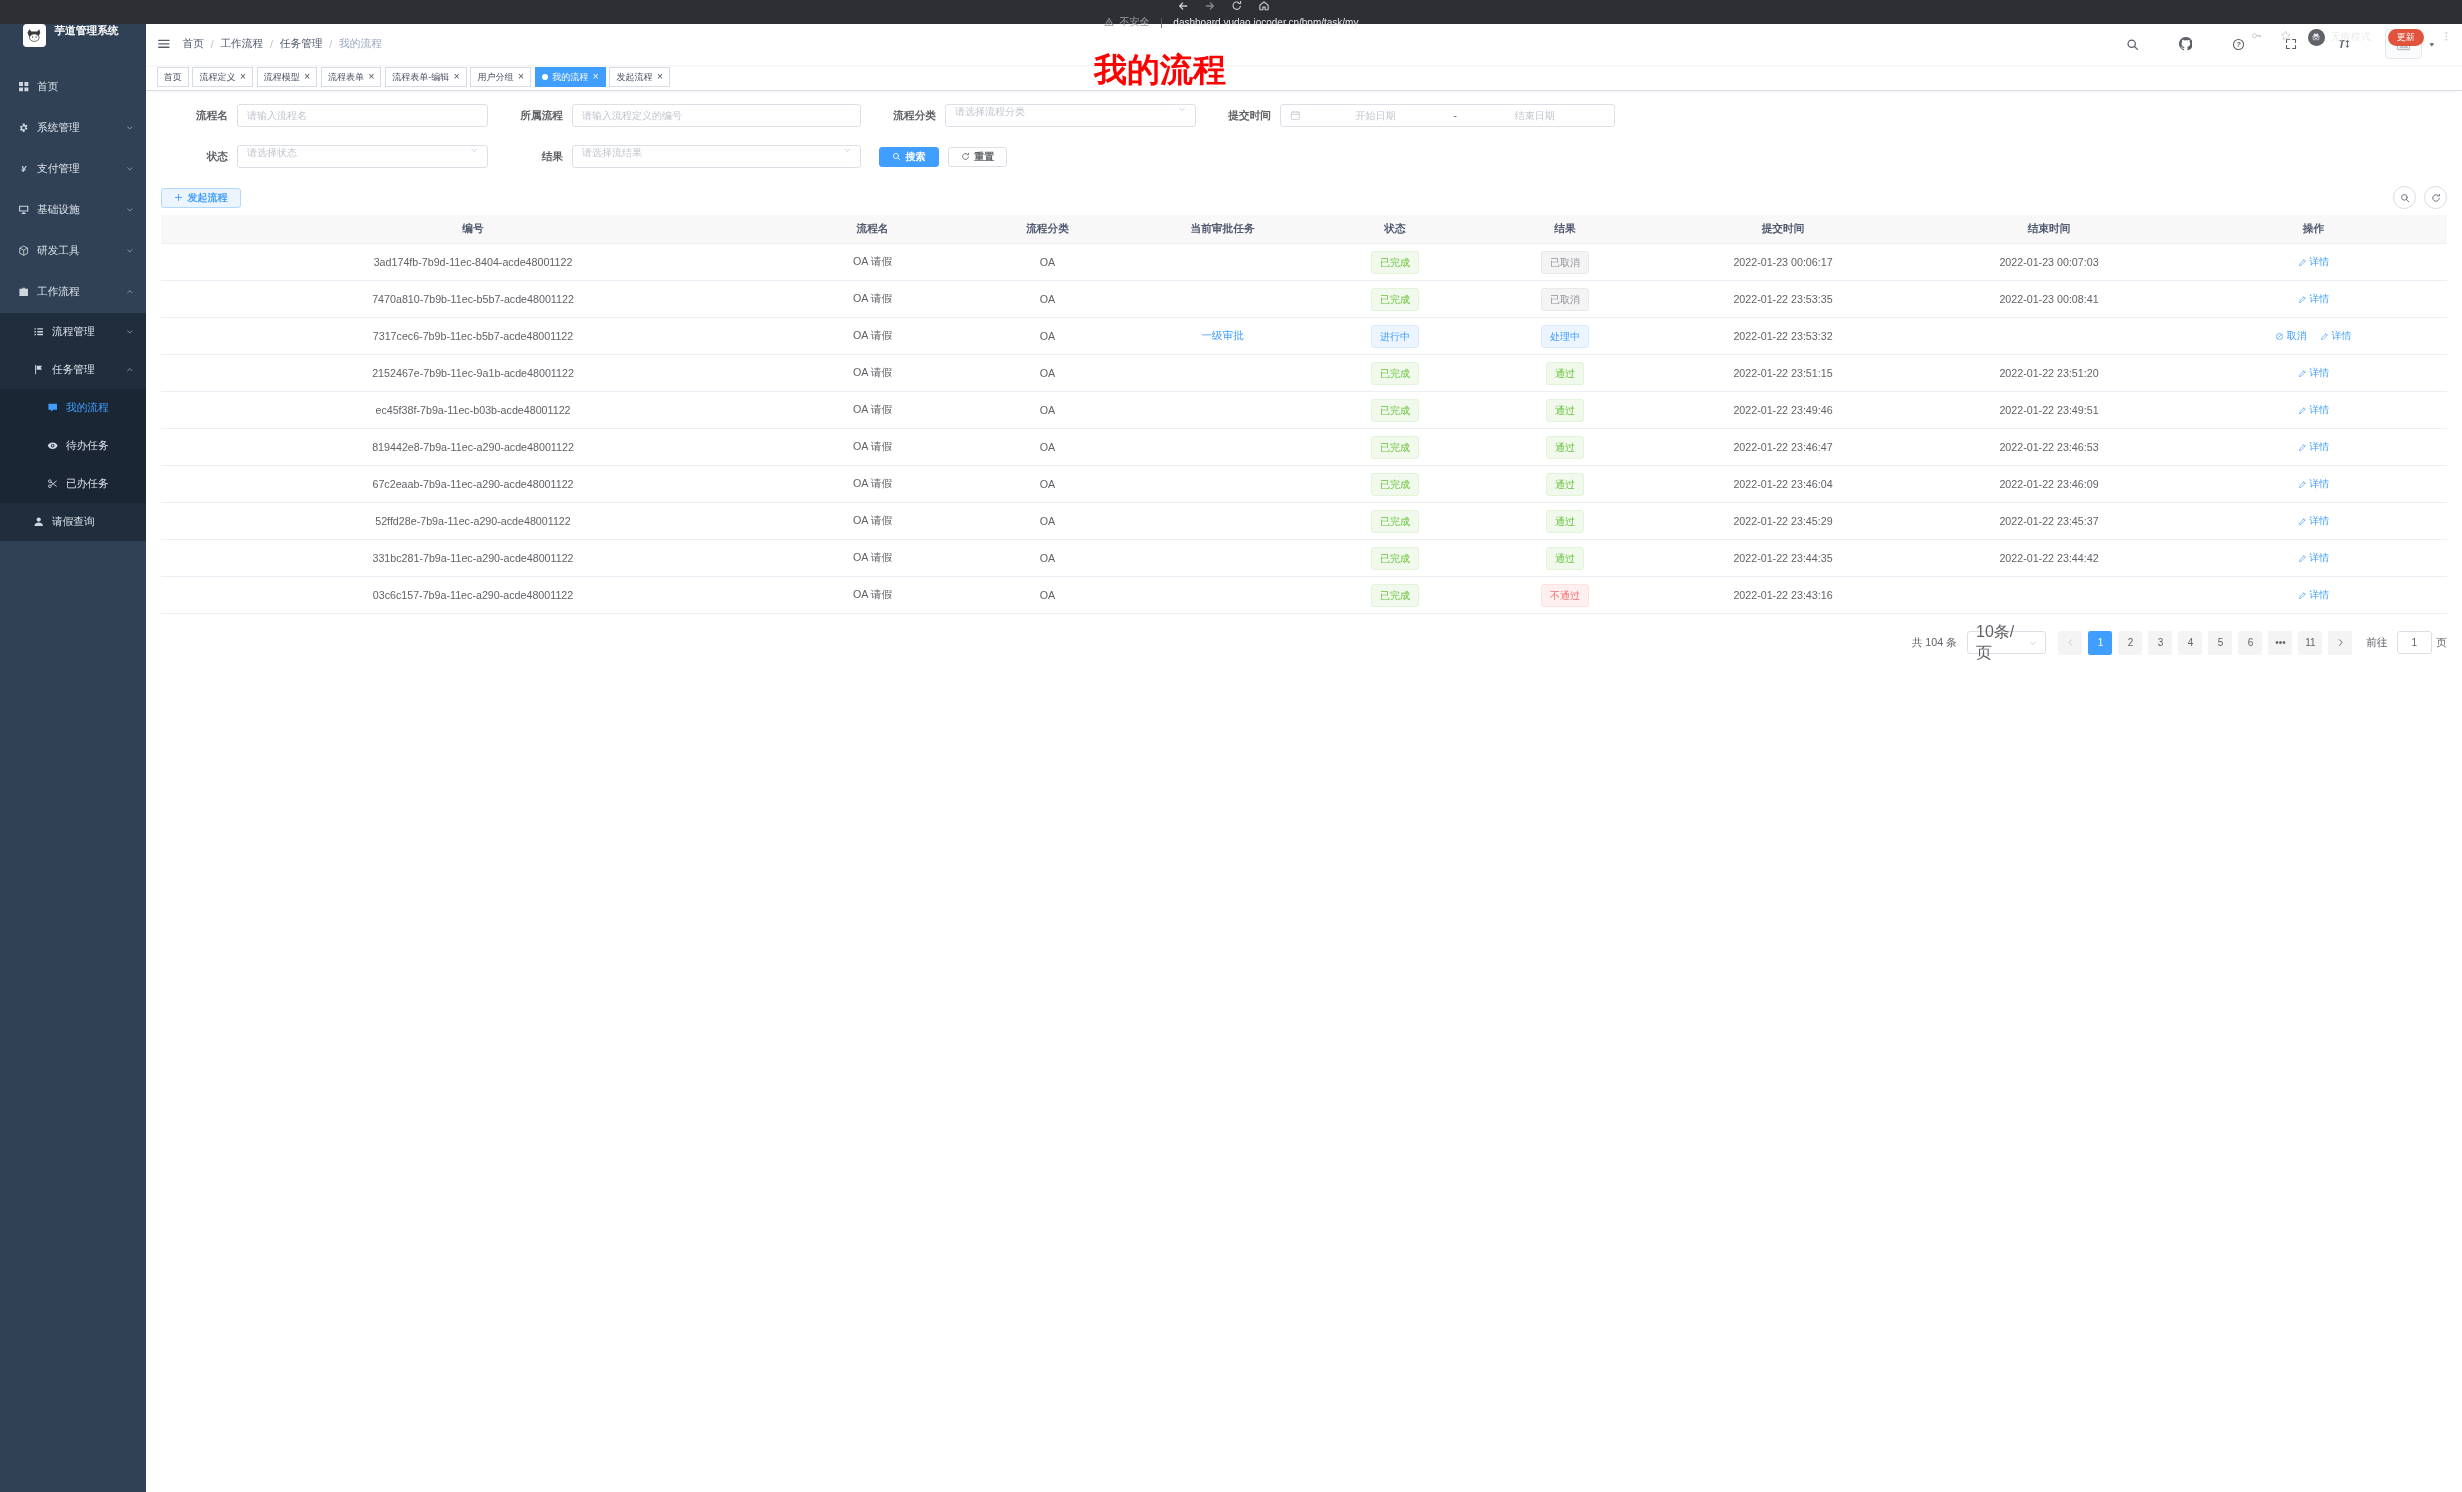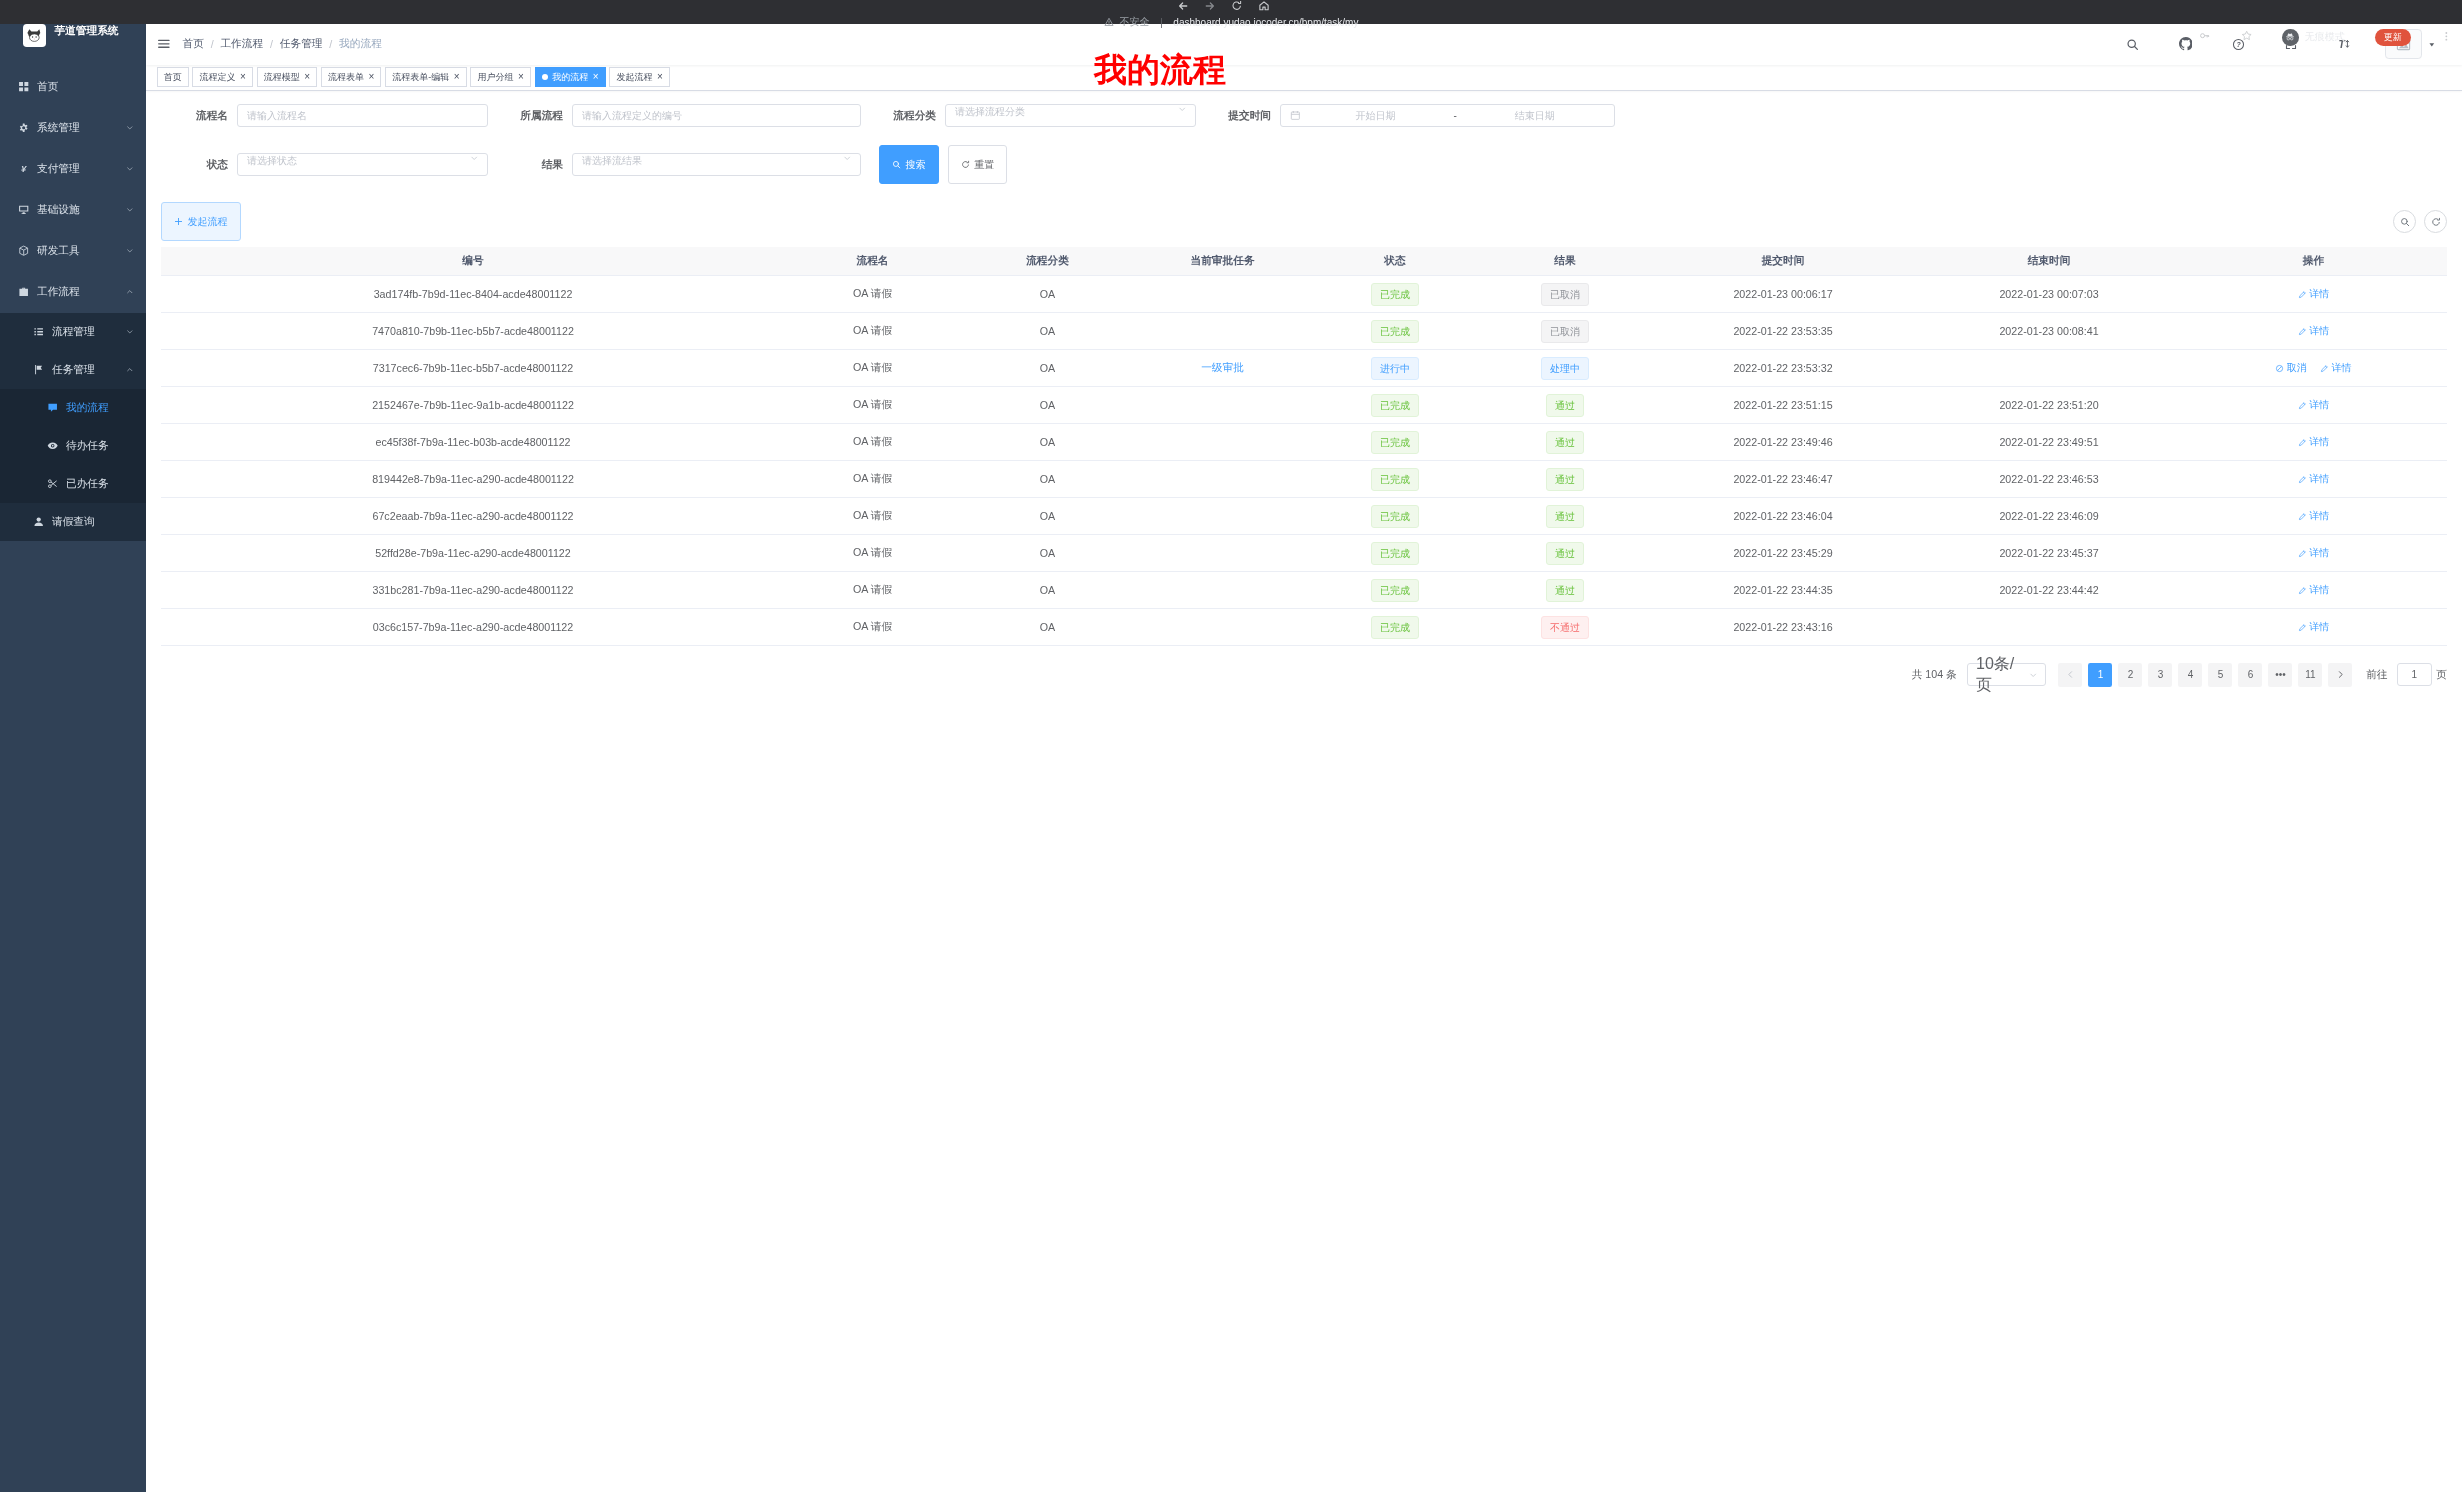--- a/index.html
+++ b/index.html
@@ -14,21 +14,21 @@
   .bi-20{width:15px;height:15px}.bi-22{width:16.7px;height:16.7px}
 
   
   .browser-bar { position:absolute; top:0; left:0; width:2462px; height:23.6px;
     background:#2e2f33; display:flex; align-items:center; padding:0 10.7px; z-index:10;flex-direction:column; }
   .bnav { display:flex; align-items:center; gap:15px; color:#c8cacd; margin-right:15px; }
   .bnav .dim { color:#85888c; }
   .addr { display:flex; align-items:center; gap:6px; color:#9aa0a6; font-size:10px; }
   .addr-sep { color:#5f6368; margin:0 4.6px; }
   .addr-url { color:#e8eaed; }
-  .browser-right { margin-left:auto; display:flex; align-items:center; gap:30px; color:#c8cacd; }
+  .browser-right { margin-left:auto; display:flex; align-items:center; gap:17px; color:#c8cacd; }
   .incog { display:flex; align-items:center; gap:6px; color:#e8eaed; font-size:10px; }
   .incog-badge { width:16.7px; height:16.7px; border-radius:50%; background:#5f6368;
     display:flex; align-items:center; justify-content:center; color:#e8eaed; }
   .update-pill { height:16.7px; border-radius:8.4px; background:#e0533d; color:#fff;
     font-size:9px; display:flex; align-items:center; padding:0 9px; gap:4.6px; }
   .kebab { color:#c8cacd; }
 
   
   .app { position:absolute; top:23.6px; left:0; right:0; bottom:0; }
 
@@ -89,22 +89,22 @@
   .el-select { height:23px; border:0.8px solid #dcdfe6; border-radius:3px; background:#fff;
     display:flex; align-items:flex-start; padding:0 9px; cursor:pointer; }
   .el-select .ph { flex:1; font-size:10px; color:#c0c4cc; }
   .el-select .bi { color:#c0c4cc; }
   .el-range { height:23px; border:0.8px solid #dcdfe6; border-radius:3px; background:#fff;
     display:flex; align-items:center; padding:0 9px; gap:4.6px; }
   .el-range .bi { color:#c0c4cc; }
   .el-range .ph { flex:1; text-align:center; font-size:10px; color:#c0c4cc; }
   .el-range .sep { font-size:10px; color:#606266; padding:0 3px; }
 
-  .btn { height:39px; border-radius:3px; display:inline-flex; align-items:center; gap:4.6px;
-    font-size:10px; padding:0 12px; cursor:pointer; border:0.8px solid transparent; white-space:nowrap; }
+  .btn { height:20px; border-radius:3px; display:inline-flex; align-items:center; gap:4.6px;
+    font-size:10px; padding:0 12px; cursor:pointer; border:0.8px solid transparent; white-space:nowrap;font-weight:bold; }
   .btn-primary { background:#409eff; border-color:#409eff; color:#fff; }
   .btn-default { background:#fff; border-color:#dcdfe6; color:#606266; }
   .btn-plain-primary { background:#ecf5ff; border-color:#b3d8ff; color:#409eff; }
   .ml24{margin-left:18px}.ml12{margin-left:9px}
 
   .toolbar-row { display:flex; align-items:center; justify-content:space-between; margin-bottom:6px; }
   .toolbar-right { display:flex; align-items:center; }
   .circle-btn { width:23px; height:23px; border-radius:50%; border:0.8px solid #d9dce0; background:#fff;
     display:flex; align-items:center; justify-content:center; color:#697077; margin-left:7.6px; cursor:pointer; }
 

